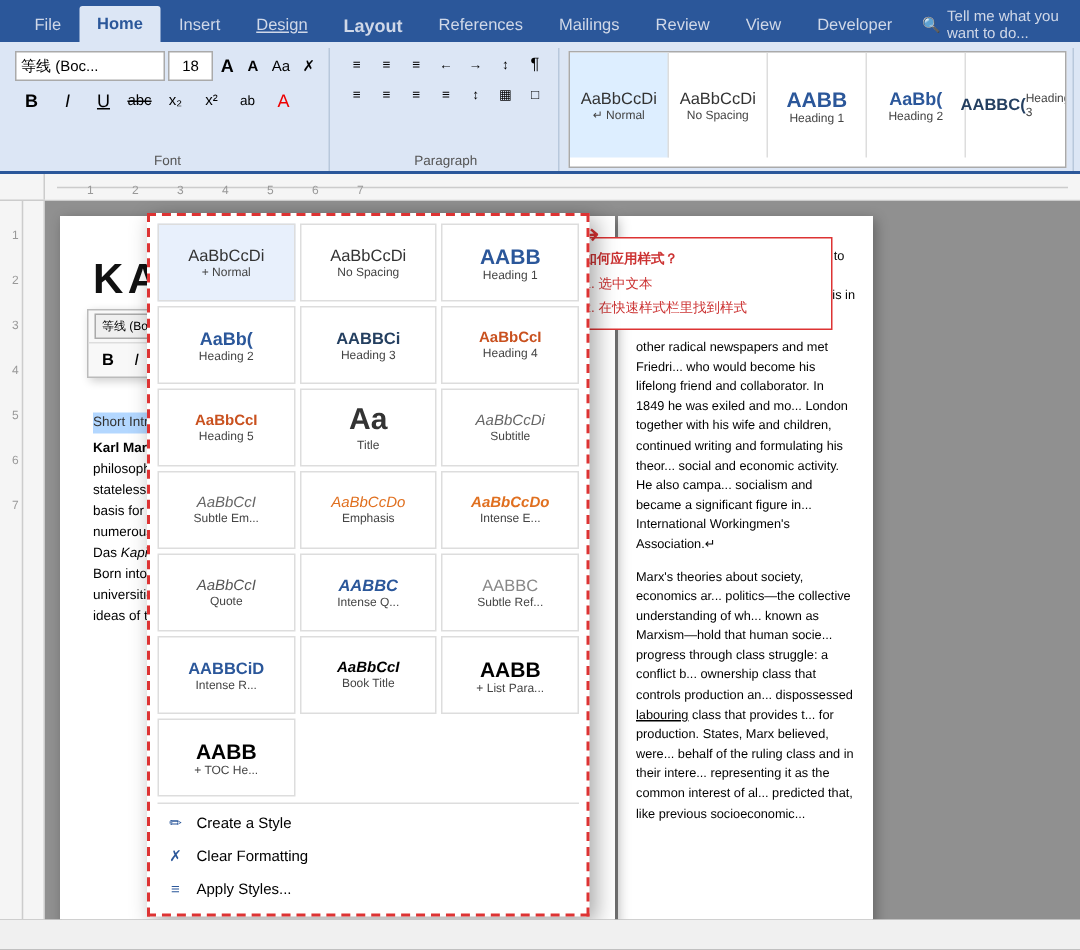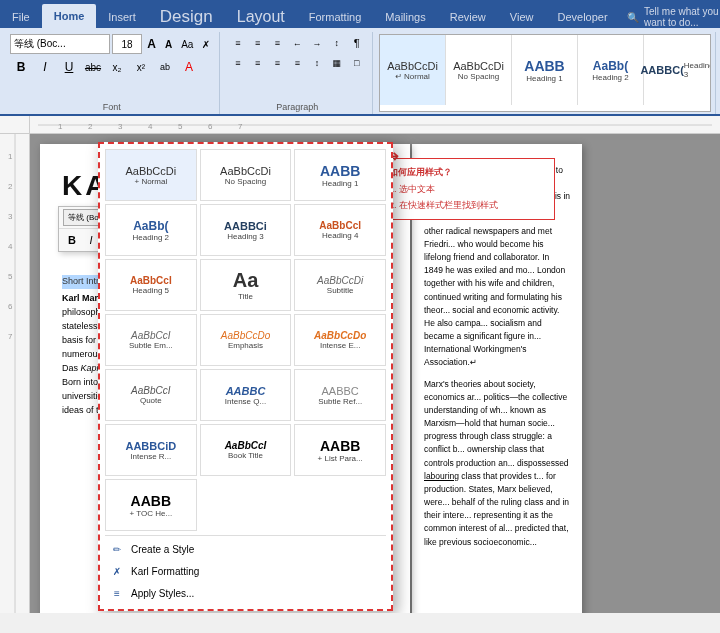--- a/index.html
+++ b/index.html
@@ -1,27 +1,27 @@
 <!DOCTYPE html>
 <html><head>
   <meta charset="utf-8">
   <style>
     * { margin: 0; padding: 0; box-sizing: border-box; }
     body { font-family: 'Segoe UI', Arial, sans-serif; font-size: 11px; background: #f0f0f0; width: 720px; height: 633px; overflow: hidden; }
   </style>
 </head>
 <body>
 
-<div style="background:#2b579a; height:28px; display:flex; align-items:flex-end;">
+<div style="background:#2b579a; height:28px; display:flex; align-items:flex-end;padding-left:11px;">
   <div style="padding:4px 12px; font-size:11px; color:#d0d8e8; cursor:pointer; height:22px; display:flex; align-items:center;">File</div>
   <div style="padding:4px 12px; font-size:11px; background:#dce6f5; color:#2b579a; font-weight:bold; height:24px; display:flex; align-items:center; border-radius:2px 2px 0 0;">Home</div>
   <div style="padding:4px 12px; font-size:11px; color:#d0d8e8; cursor:pointer; height:22px; display:flex; align-items:center;">Insert</div>
-  <div style="padding:4px 12px; font-size:17px; color:#d0d8e8; cursor:pointer; height:22px; display:flex; align-items:center;">Design</div>
-  <div style="padding:4px 12px; font-size:16px; color:#d0d8e8; cursor:pointer; height:22px; display:flex; align-items:center;">Layout</div>
-  <div style="padding:4px 12px; font-size:11px; color:#d0d8e8; cursor:pointer; height:22px; display:flex; align-items:center;">Formatting</div>
+  <div style="padding:4px 12px; font-size:11px; color:#d0d8e8; cursor:pointer; height:22px; display:flex; align-items:center;text-decoration:underline;">Design</div>
+  <div style="padding:4px 12px; font-size:12px; color:#d0d8e8; cursor:pointer; height:22px; display:flex; align-items:center;font-weight:bold;">Layout</div>
+  <div style="padding:4px 12px; font-size:11px; color:#d0d8e8; cursor:pointer; height:22px; display:flex; align-items:center;">References</div>
   <div style="padding:4px 12px; font-size:11px; color:#d0d8e8; cursor:pointer; height:22px; display:flex; align-items:center;">Mailings</div>
   <div style="padding:4px 12px; font-size:11px; color:#d0d8e8; cursor:pointer; height:22px; display:flex; align-items:center;">Review</div>
   <div style="padding:4px 12px; font-size:11px; color:#d0d8e8; cursor:pointer; height:22px; display:flex; align-items:center;">View</div>
   <div style="padding:4px 12px; font-size:11px; color:#d0d8e8; cursor:pointer; height:22px; display:flex; align-items:center;">Developer</div>
   <div style="margin-left:8px; display:flex; align-items:center; gap:4px; color:#d0d8e8; font-size:10px; height:22px;">
     <span>🔍</span>
     <span style="font-size:10px;">Tell me what you want to do...</span>
   </div>
 </div>
 
@@ -276,21 +276,21 @@
       </div>
 
       <div style="border-top:1px solid #ddd; margin:2px 0;"></div>
 
       <div style="display:flex; align-items:center; gap:6px; padding:3px 4px; cursor:pointer; font-size:10px;">
         <span style="width:16px; height:16px; display:flex; align-items:center; justify-content:center; font-size:10px; color:#2b579a;">✏</span>
         <span>Create a Style</span>
       </div>
       <div style="display:flex; align-items:center; gap:6px; padding:3px 4px; cursor:pointer; font-size:10px;">
         <span style="width:16px; height:16px; display:flex; align-items:center; justify-content:center; font-size:10px; color:#2b579a;">✗</span>
-        <span>Karl Formatting</span>
+        <span>Clear Formatting</span>
       </div>
       <div style="display:flex; align-items:center; gap:6px; padding:3px 4px; cursor:pointer; font-size:10px;">
         <span style="width:16px; height:16px; display:flex; align-items:center; justify-content:center; font-size:10px; color:#2b579a;">≡</span>
         <span>Apply Styles...</span>
       </div>
 
     </div>
 
     <div style="position:absolute; top:24px; right:165px; width:175px; background:white; border:1px solid #dd3333; padding:6px 8px; font-size:9px; line-height:1.7; color:#cc3333; z-index:50;">
       <div style="font-weight:bold; margin-bottom:2px;">如何应用样式？</div>

